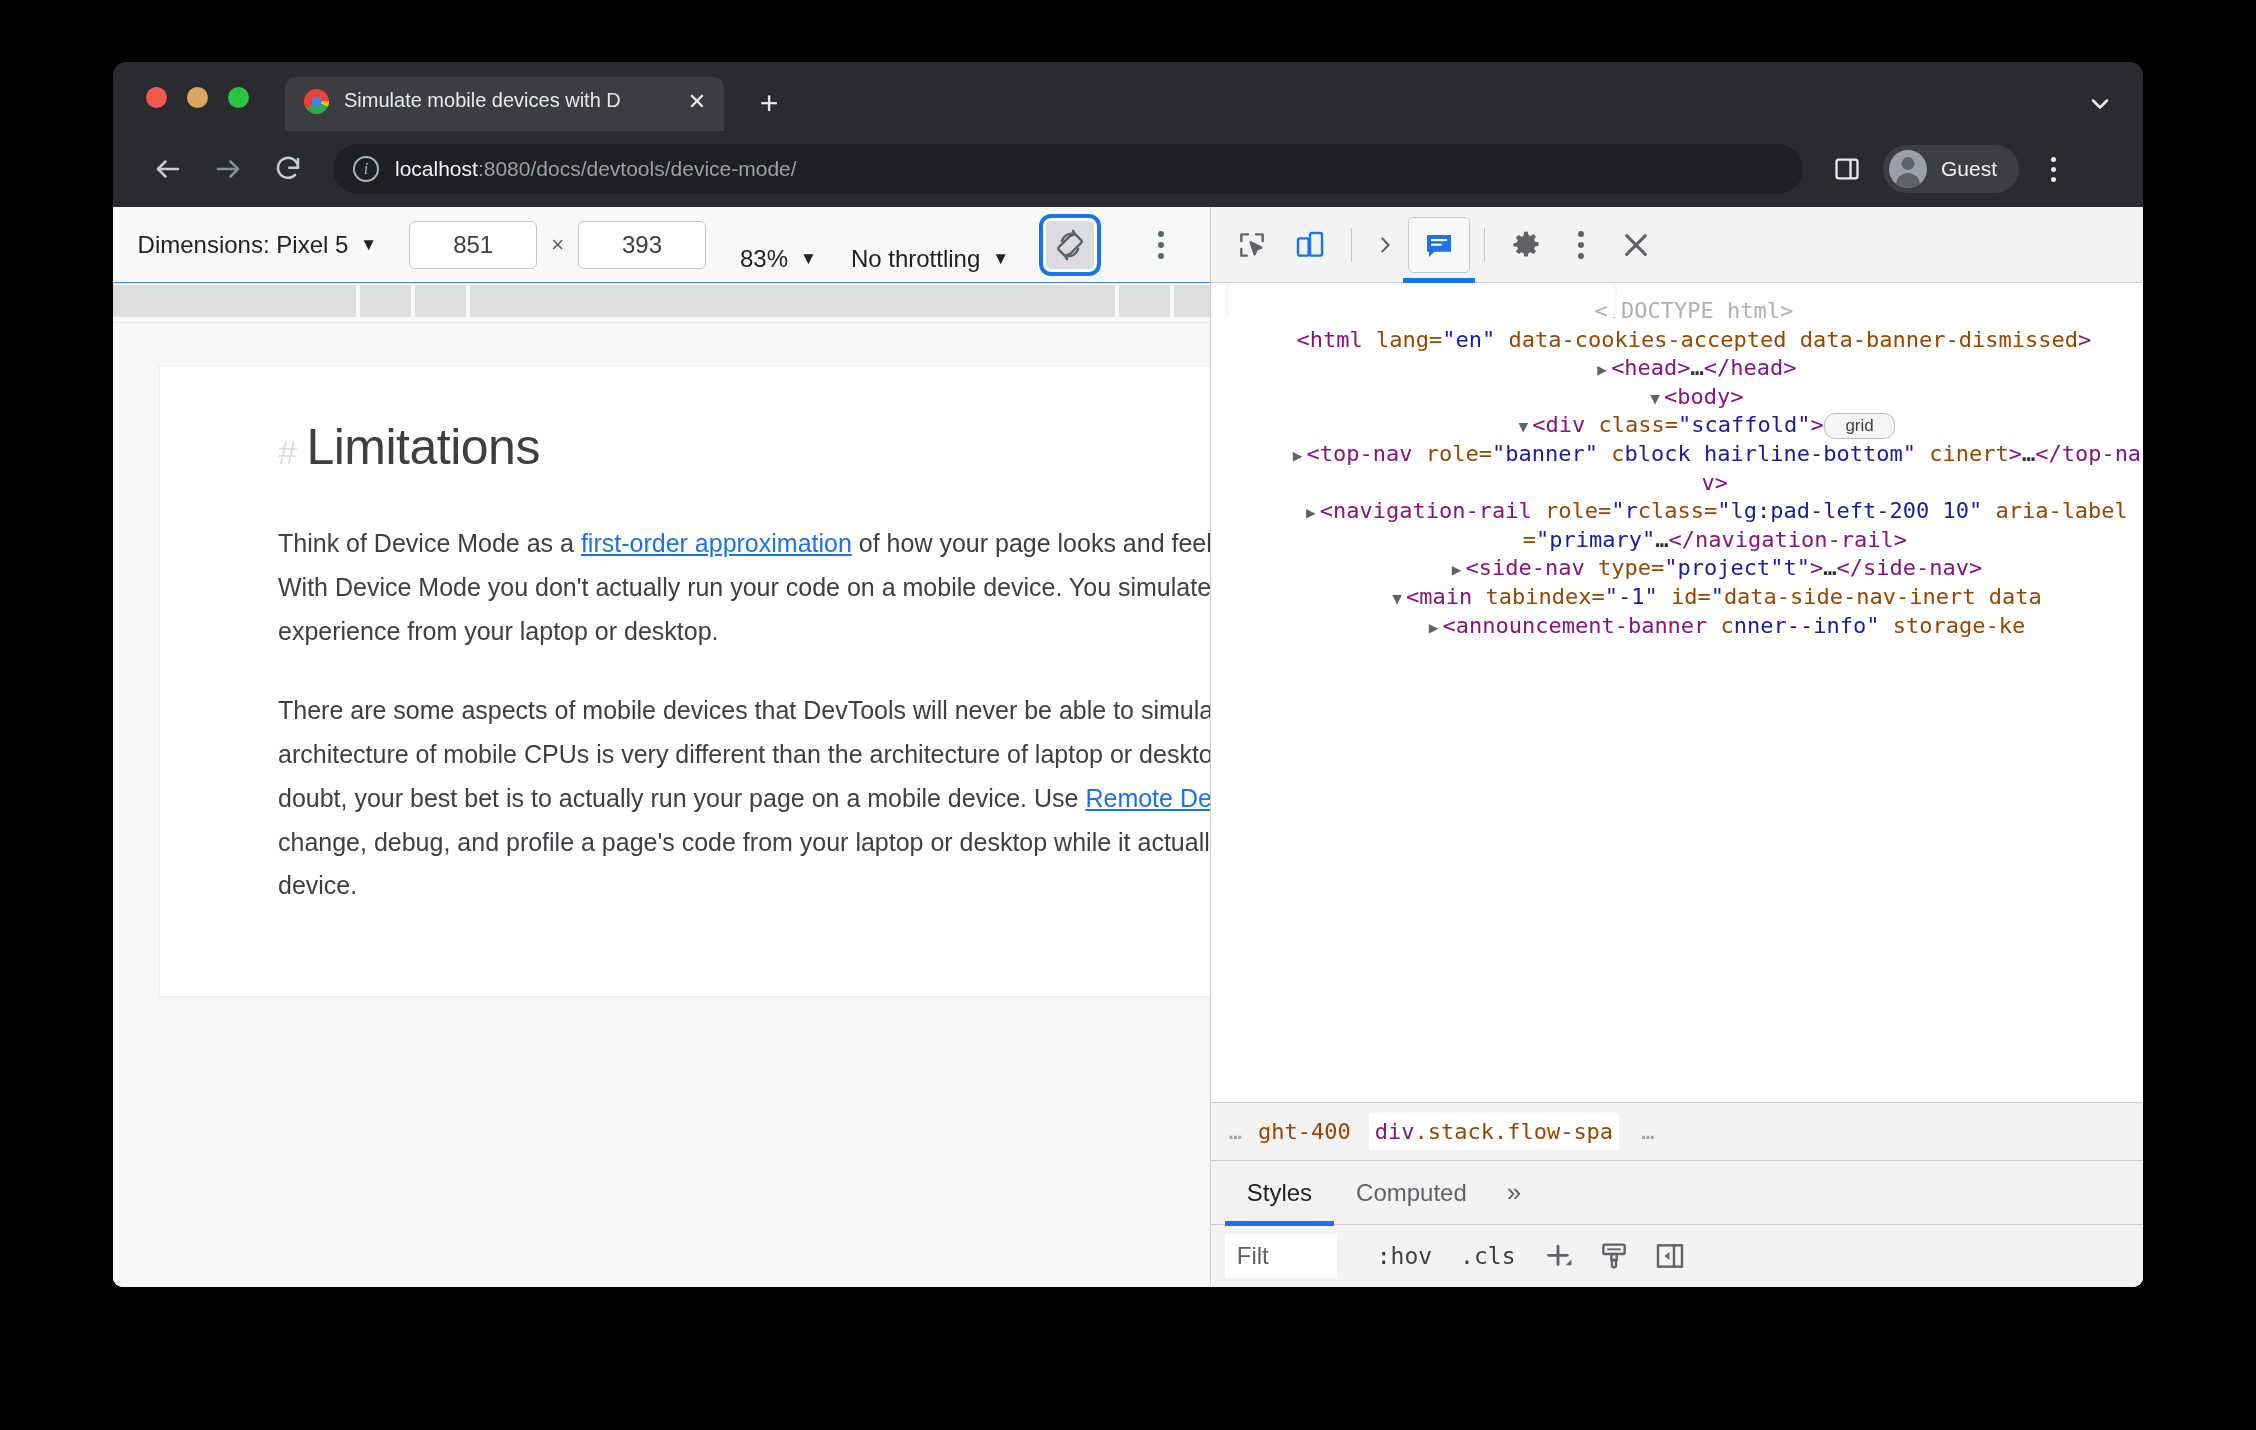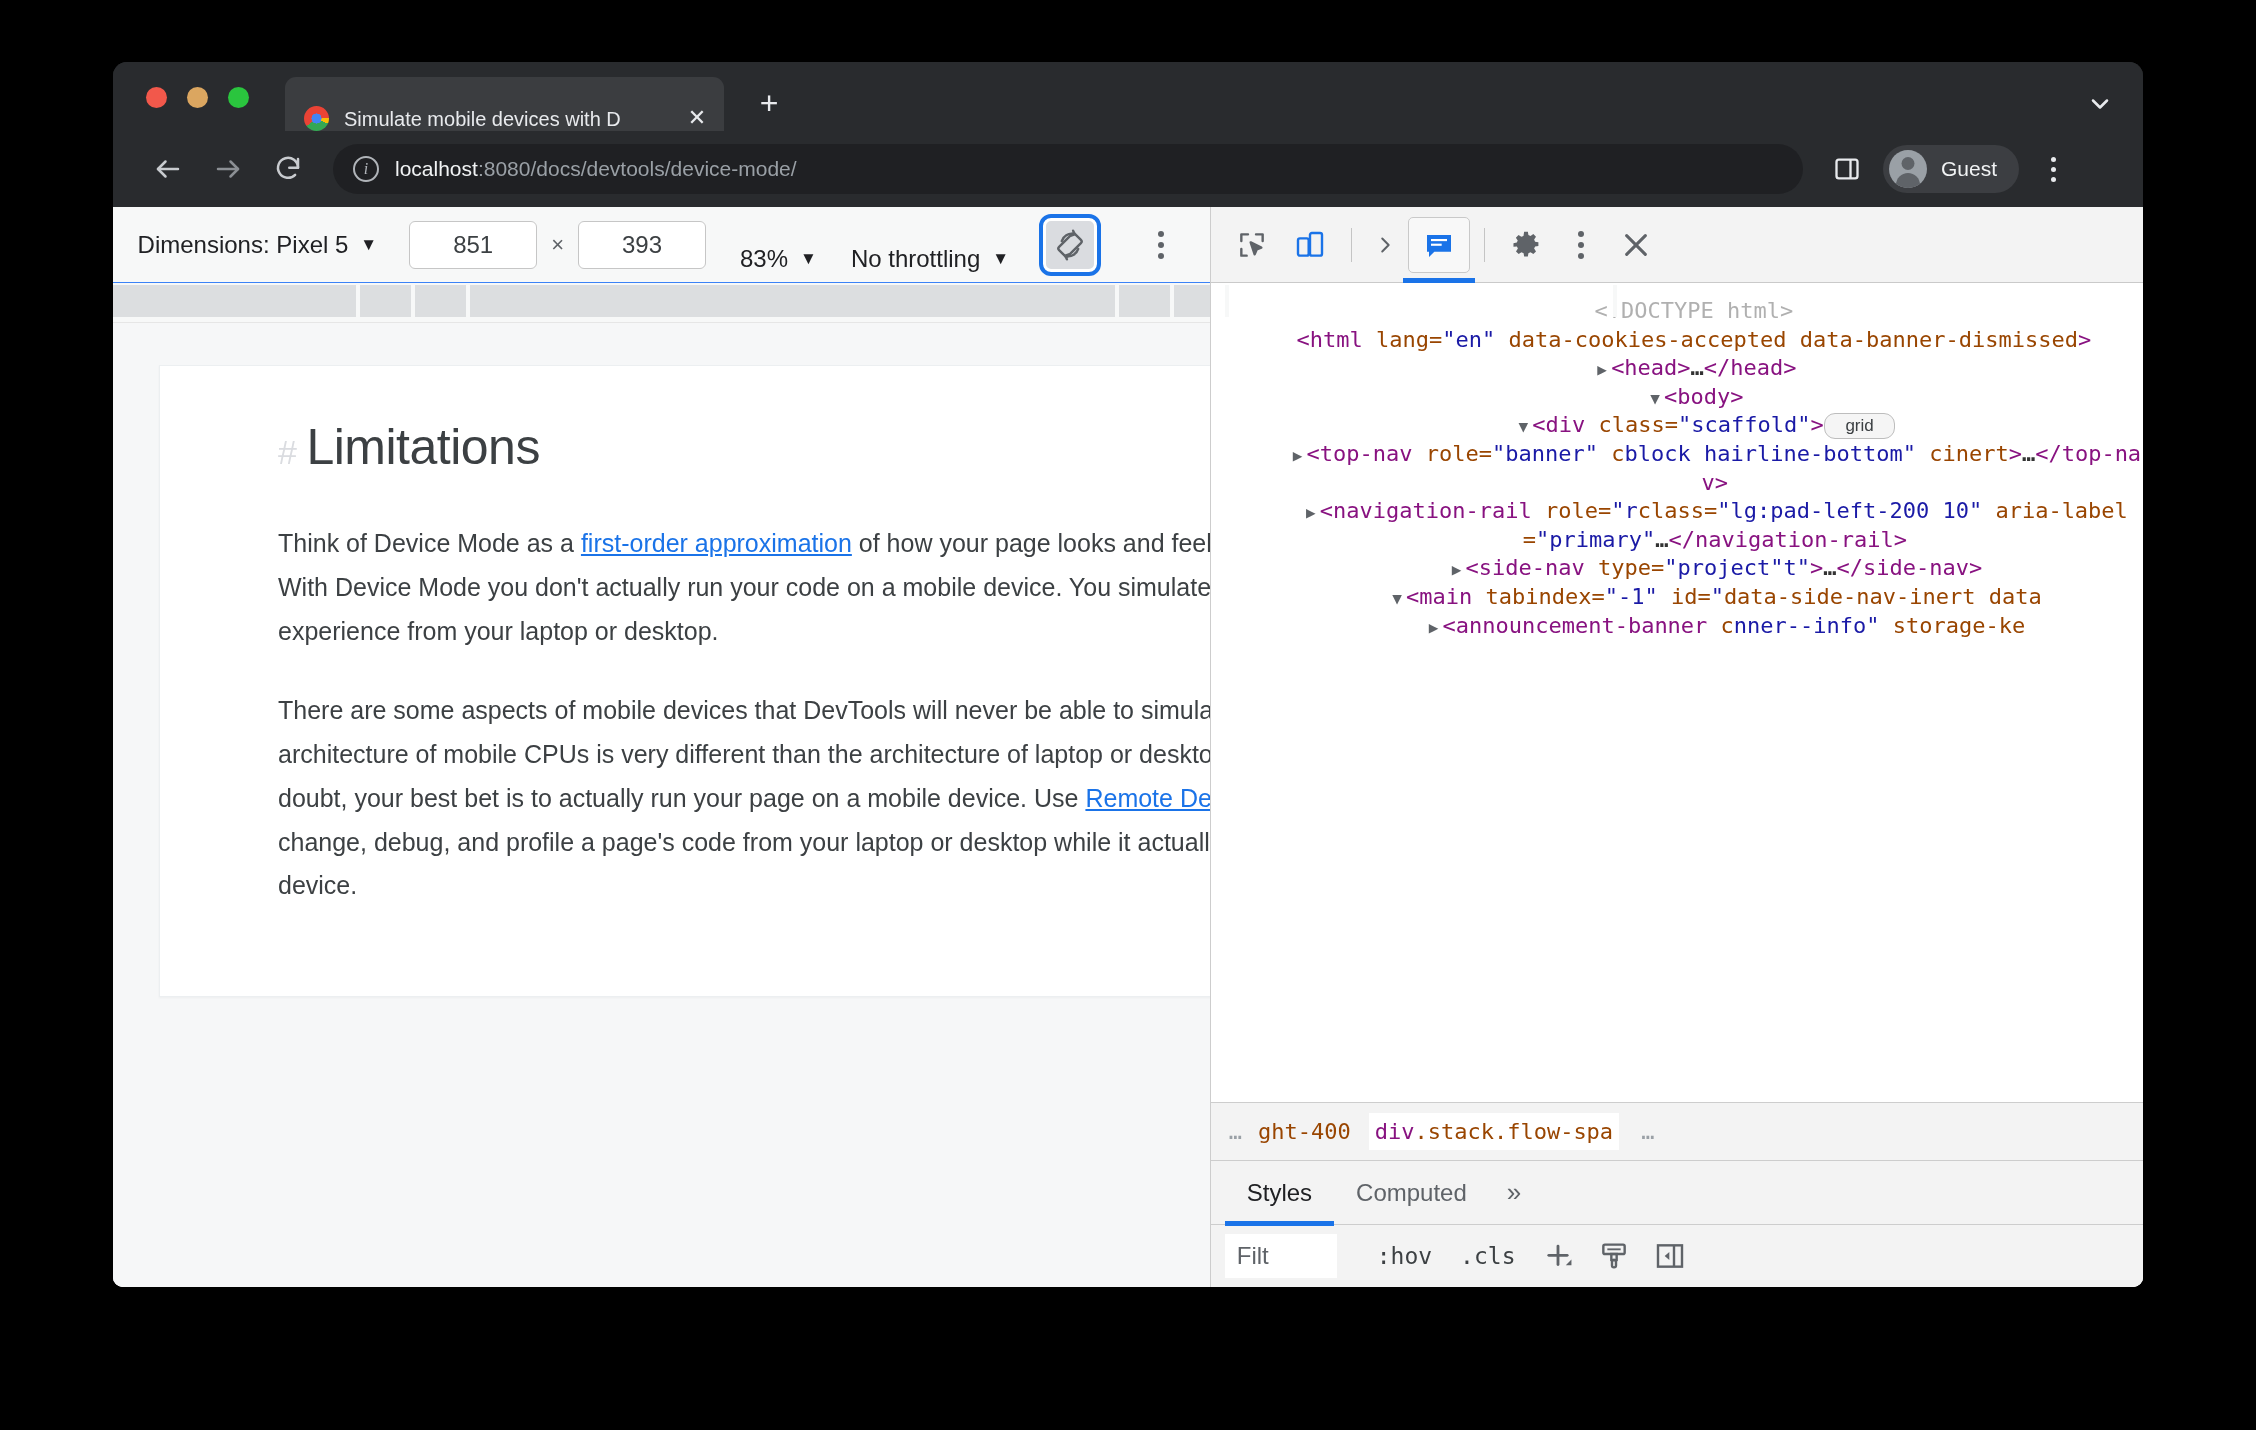--- a/index.html
+++ b/index.html
@@ -35,22 +35,22 @@
   .light.red { background: #f2584b; }
   .light.yellow { background: #dba660; }
   .light.green { background: #2ac53e; }
 
   .tab {
     position: absolute;
     left: 172px; top: 15px;
     width: 439px; height: 54px;
     background: #3b3d40;
     border-radius: 11px 11px 0 0;
-    display: flex; align-items: flex-end;
-    padding: 0 14px 0 19px;
+    display: flex; align-items: flex-start;
+    padding: 12px 14px 0 19px;
   }
   .tab-favicon {
     width: 25px; height: 25px; flex: 0 0 25px;
     border-radius: 50%;
     background:
       radial-gradient(circle at 50% 50%, #4285f4 0 28%, transparent 29%),
       conic-gradient(from -30deg, #ea4335 0 33%, #fbbc05 33% 40%, #34a853 40% 73%, #ea4335 73% 100%);
     margin-right: 15px;
   }
   .tab-title {

